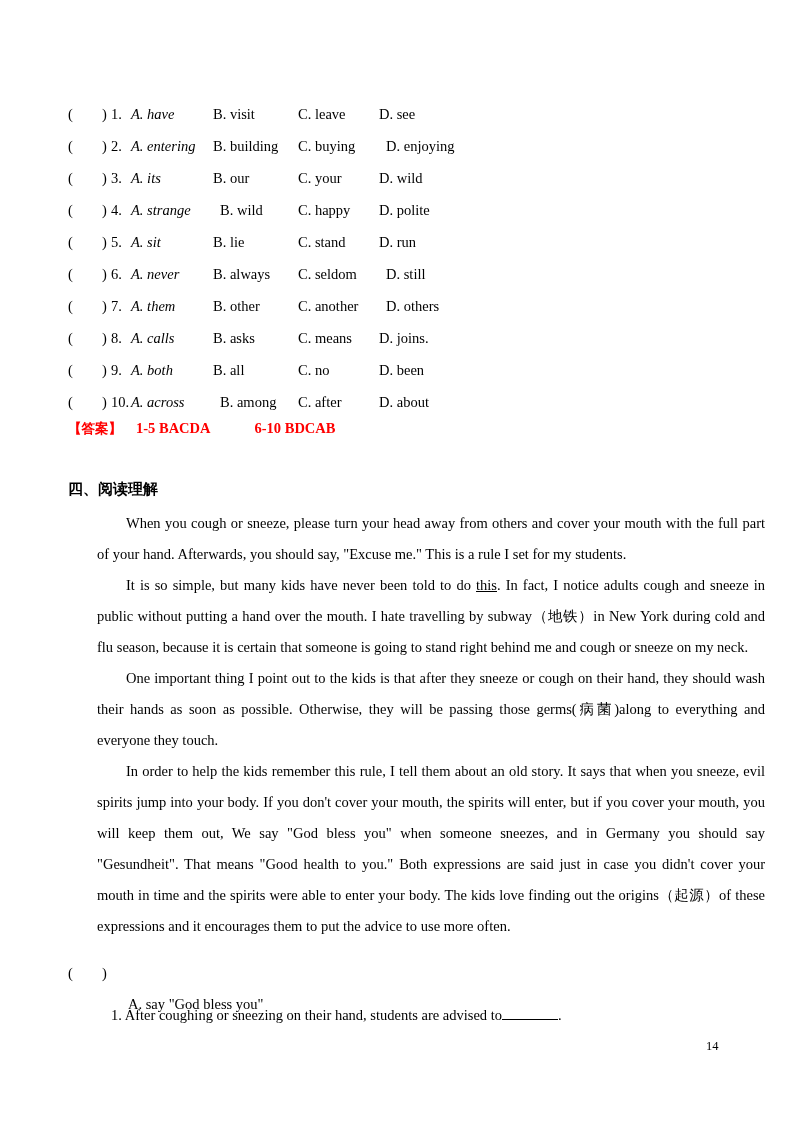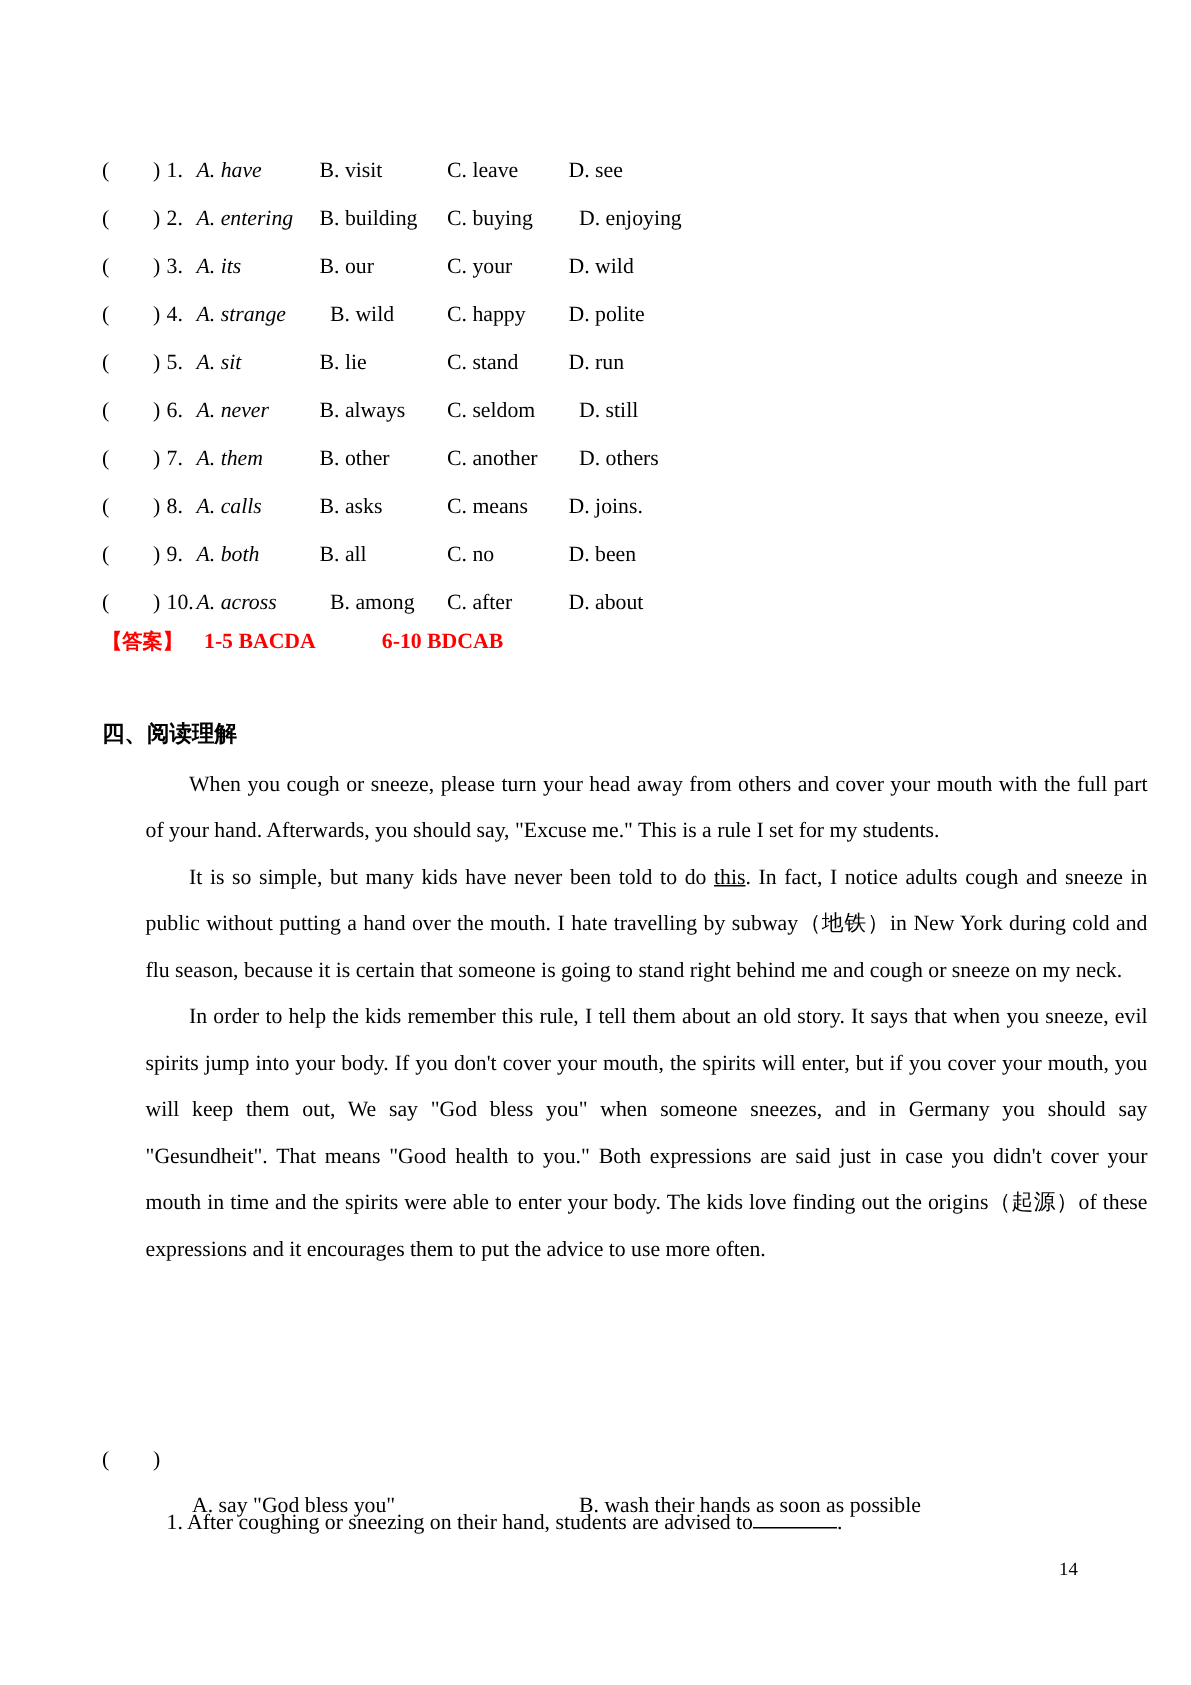--- a/index.html
+++ b/index.html
@@ -241,30 +241,30 @@
 
   <div class="answer-key">
     <span class="ak-label">【答案】</span><span class="ak-gap1"></span><span>1-5 BACDA</span><span class="ak-gap2"></span><span>6-10 BDCAB</span>
   </div>
 
   <div class="section-heading">四、阅读理解</div>
 
   <div class="passage">
     <p>When you cough or sneeze, please turn your head away from others and cover your mouth with the full part of your hand. Afterwards, you should say, "Excuse me." This is a rule I set for my students.</p>
     <p><span>It is so simple, but many kids have never been told to do </span><u class="plain">this</u><span>. In fact, I notice adults cough and sneeze in public without putting a hand over the mouth. I hate travelling by subway（地铁）in New York during cold and flu season, because it is certain that someone is going to stand right behind me and cough or sneeze on my neck.</span></p>
+    <p class="last-line-left">One important thing I point out to the kids is that after they sneeze or cough on their hand, they should wash their hands as soon as possible. Otherwise, they will be passing those germs(病菌)along to everything and everyone they touch.</p>
     <p class="last-line-left">In order to help the kids remember this rule, I tell them about an old story. It says that when you sneeze, evil spirits jump into your body. If you don't cover your mouth, the spirits will enter, but if you cover your mouth, you will keep them out, We say "God bless you" when someone sneezes, and in Germany you should say "Gesundheit". That means "Good health to you." Both expressions are said just in case you didn't cover your mouth in time and the spirits were able to enter your body. The kids love finding out the origins（起源）of these expressions and it encourages them to put the advice to use more often.</p>
   </div>
 
   <div class="question-block">
     <div class="q-line">
       <span class="paren-open">(</span>
       <span class="paren-close">)</span>
       <span class="q-text"><span>1. After coughing or sneezing on their hand, students are advised to</span><span class="blank-line"></span><span>.</span></span>
     </div>
     <div class="q-choices">
       <span class="choice-a">A. say "God bless you"</span>
-      <span class="choice-b">B. wash their hands as soon as possible</span>
     </div>
   </div>
 
   <div class="page-number">14</div>
 
 </div>
 
 </body></html>

